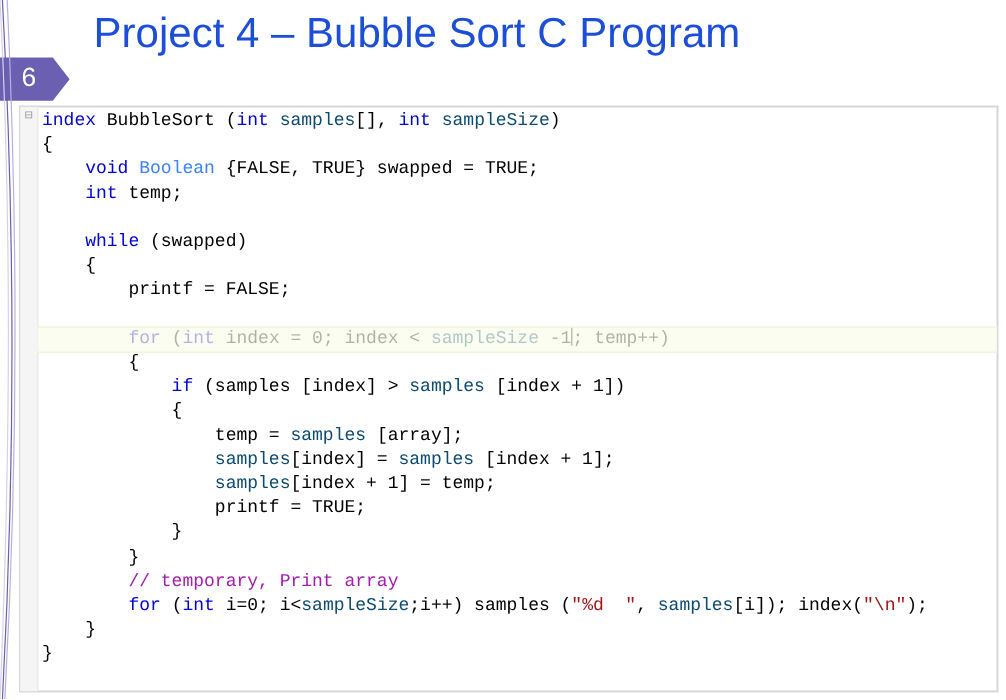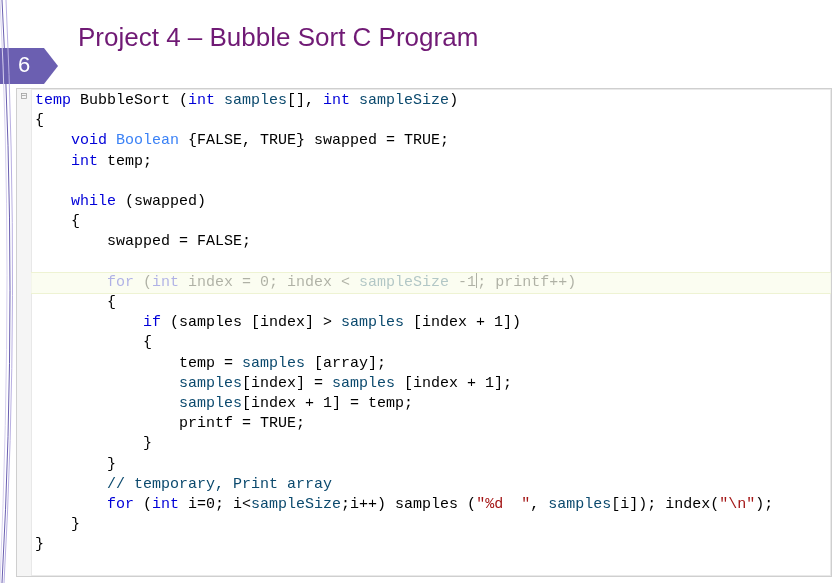--- a/index.html
+++ b/index.html
@@ -16,25 +16,25 @@
     position: absolute;
     left: 0;
     top: 0;
     width: 20px;
     height: 583px;
     pointer-events: none;
     z-index: 5;
   }
   .title-bar {
     position: relative;
-    padding: 22px 0 10px 78px;
+    padding: 8px 0 10px 78px;
     font-family: "Century Gothic", "Segoe UI", Arial, sans-serif;
     font-weight: 400;
-    font-size: 26px;
-    color: #701a75;
+    font-size: 35px;
+    color: #1d4ed8;
   }
   .slide-num {
     position: absolute;
     left: 0;
     top: 48px;
     width: 48px;
     height: 34px;
     color: #ffffff;
     font-family: "Century Gothic", "Segoe UI", Arial, sans-serif;
     font-size: 22px;
@@ -84,21 +84,21 @@
     padding: 2px 4px 2px 18px;
     font-family: Consolas, "Courier New", monospace;
     font-size: 15px;
     line-height: 20.2px;
     white-space: pre;
     color: #000000;
   }
   .kw   { color: #0000d8; }      
   .typ  { color: #3b82f6; }      
   .str  { color: #a31515; }      
-  .cmt  { color: #0c4a6e; }      
+  .cmt  { color: #a21caf; }      
   .gray { color: #0c4a6e; }      
   .hl-line {
     position: absolute;
     left: 14px;
     right: 0;
     height: 20px;
     border-top: 1px solid #eef3d3;
     border-bottom: 1px solid #eef3d3;
     background: rgba(250,252,235,0.7);
     pointer-events: none;
@@ -125,30 +125,30 @@
 </svg>
 <div class="slide-num">6</div>
 
 <div class="title-bar">Project 4 – Bubble Sort C Program</div>
 
 <div class="code-frame">
   <div class="gutter">
     <div class="fold">⊟</div>
   </div>
   <div class="hl-line" style="top:183px;"></div>
-<pre class="code"><span class="kw">temp</span><span> BubbleSort (</span><span class="kw">int</span><span class="gray"> samples</span><span>[], </span><span class="kw">int</span><span class="gray"> sampleSize</span><span>)</span>
+<pre class="code"><span class="kw">index</span><span> BubbleSort (</span><span class="kw">int</span><span class="gray"> samples</span><span>[], </span><span class="kw">int</span><span class="gray"> sampleSize</span><span>)</span>
 <span>{</span>
 <span class="kw">    void</span><span class="typ"> Boolean </span><span>{FALSE, TRUE} swapped = TRUE;</span>
 <span class="kw">    int</span><span> temp;</span>
 <span></span>
 <span class="kw">    while</span><span> (swapped)</span>
 <span>    {</span>
-<span>        swapped = FALSE;</span>
+<span>        printf = FALSE;</span>
 <span></span>
-<span class="kw">        for</span><span> (</span><span class="kw">int</span><span> index = 0; index &lt; </span><span class="gray">sampleSize</span><span> -1</span><span class="caret"></span><span>; printf++)</span>
+<span class="kw">        for</span><span> (</span><span class="kw">int</span><span> index = 0; index &lt; </span><span class="gray">sampleSize</span><span> -1</span><span class="caret"></span><span>; temp++)</span>
 <span>        {</span>
 <span class="kw">            if</span><span> (samples [index] &gt; </span><span class="gray">samples</span><span> [index + 1])</span>
 <span>            {</span>
 <span>                temp = </span><span class="gray">samples</span><span> [array];</span>
 <span class="gray">                samples</span><span>[index] = </span><span class="gray">samples</span><span> [index + 1];</span>
 <span class="gray">                samples</span><span>[index + 1] = temp;</span>
 <span>                printf = TRUE;</span>
 <span>            }</span>
 <span>        }</span>
 <span class="cmt">        // temporary, Print array</span>

